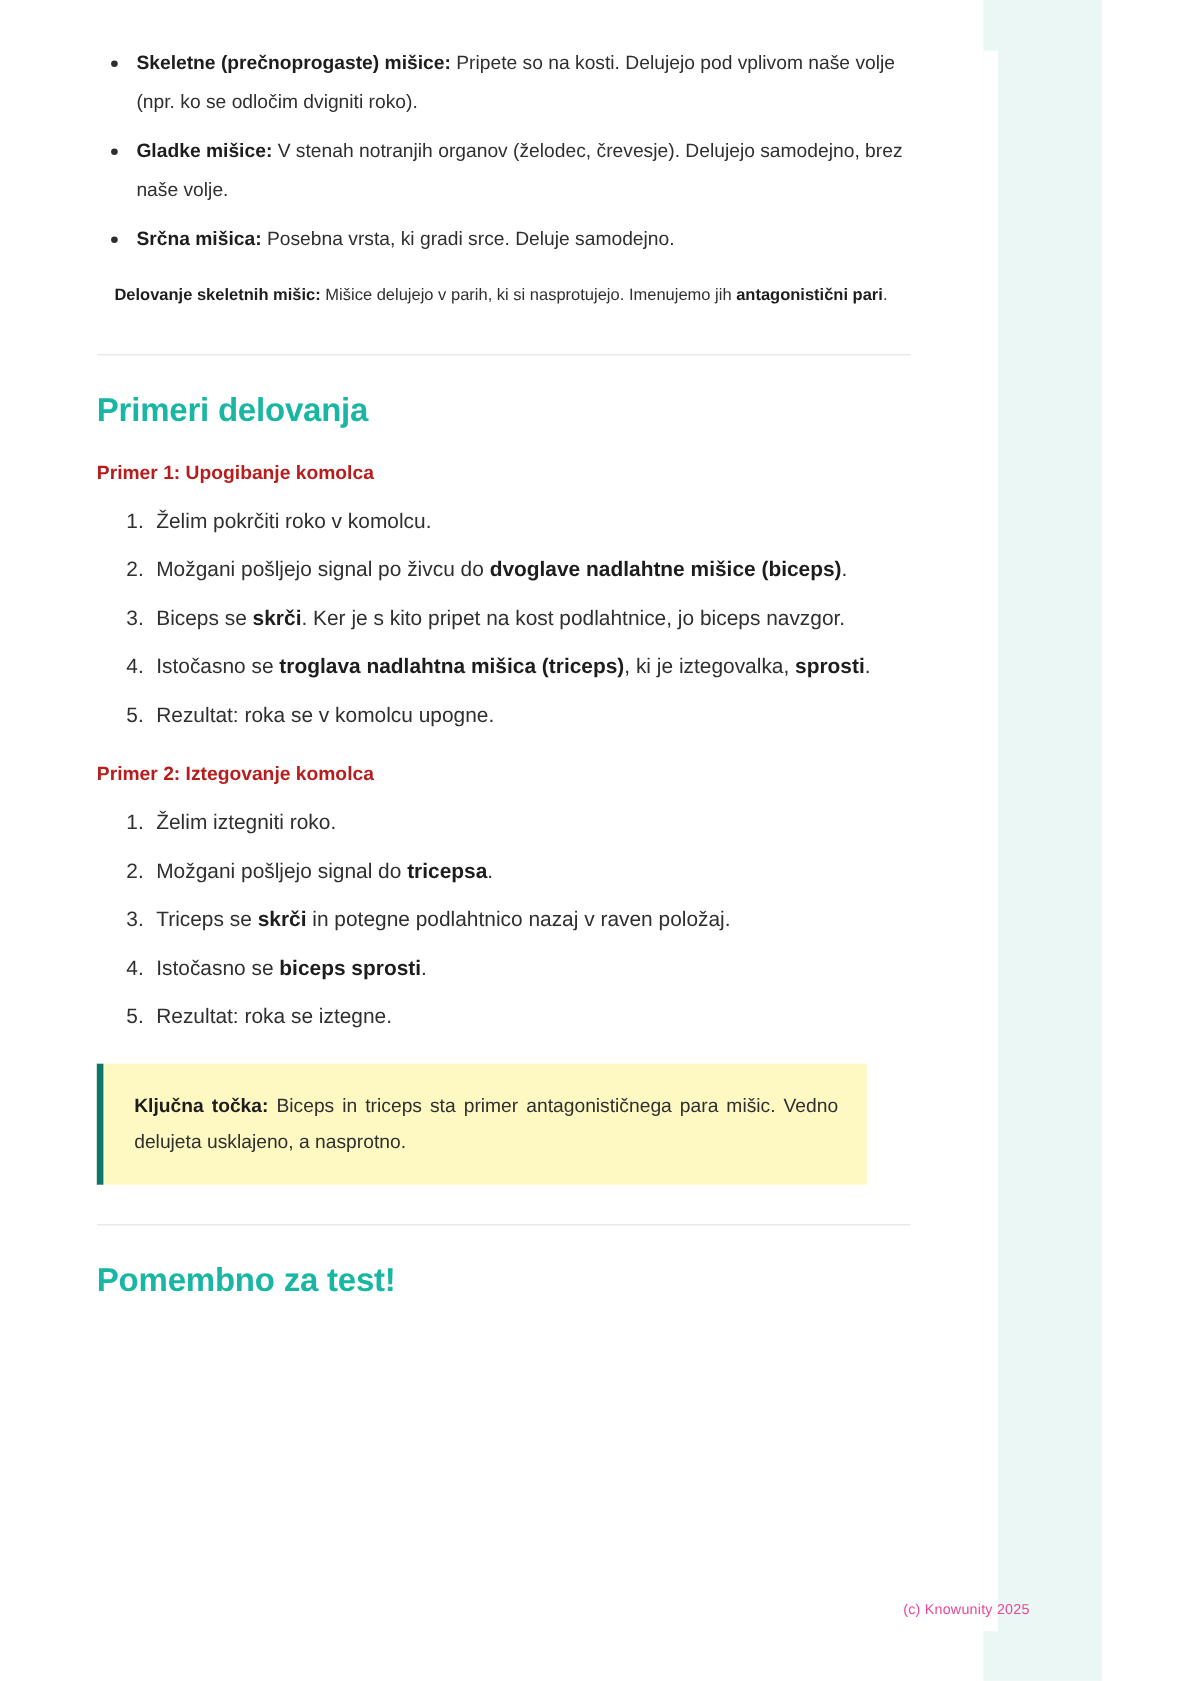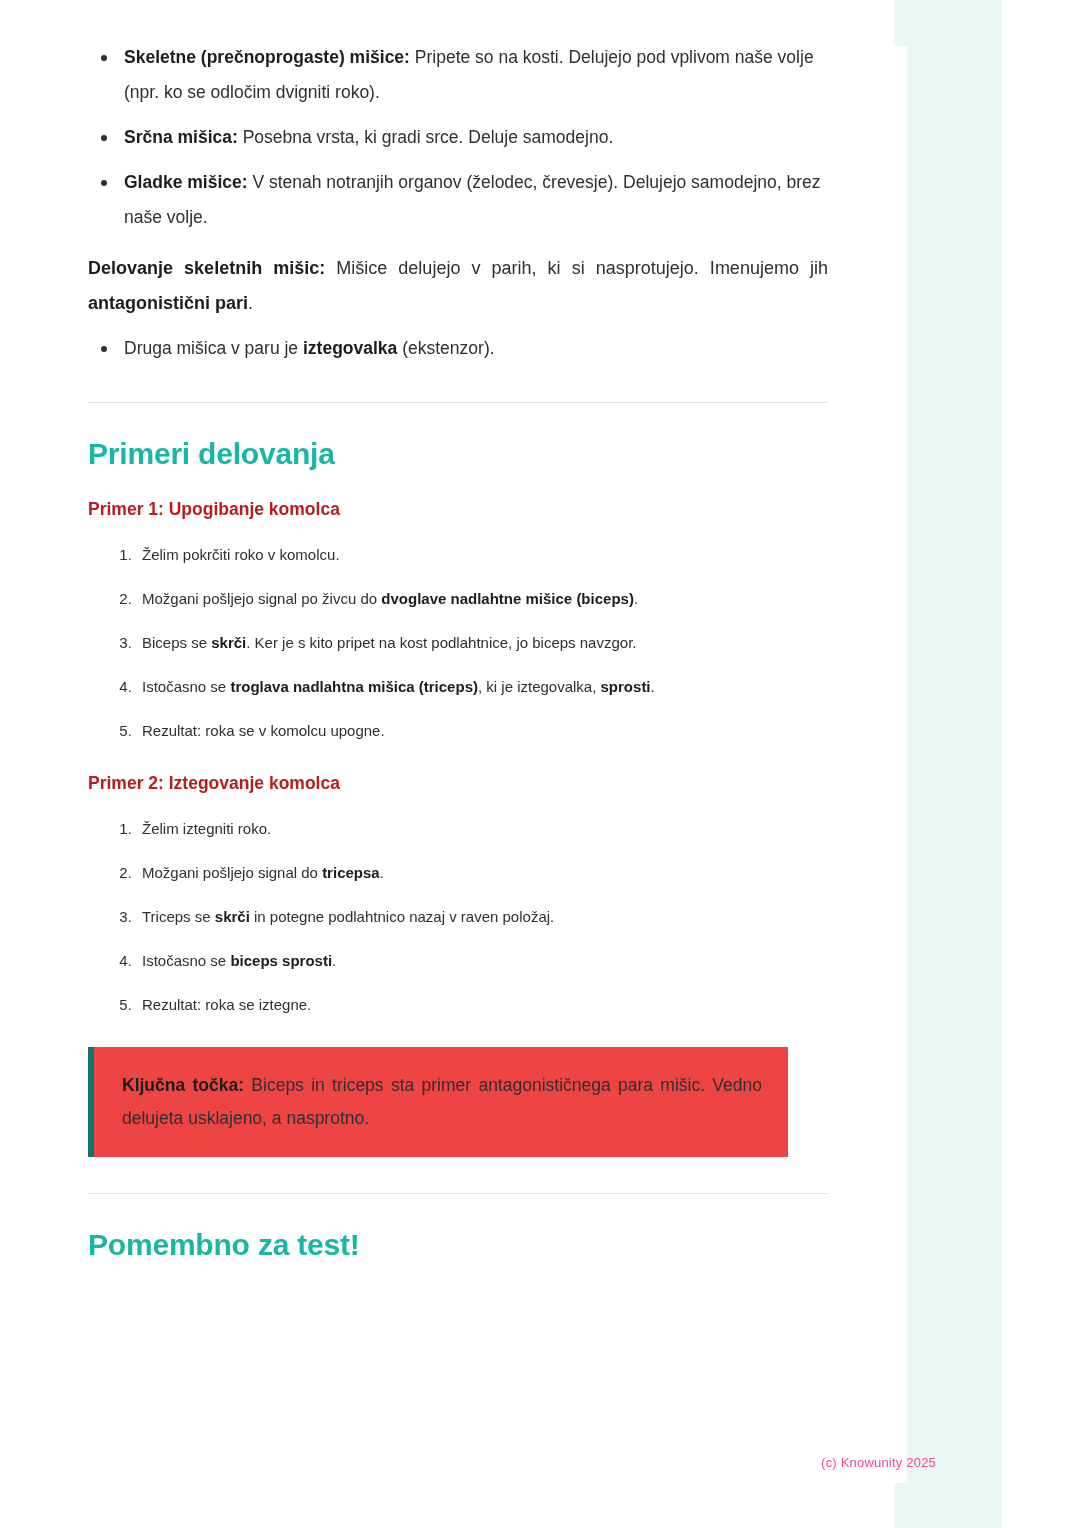--- a/index.html
+++ b/index.html
@@ -66,23 +66,23 @@
     left: 13px;
     top: 15px;
     width: 6px;
     height: 6px;
     border-radius: 50%;
     background: #2f2f2f;
   }
   b, strong { font-weight: bold; color: #1d1d1d; }
 
   p.para {
-    font-size: 18px;
+    font-size: 15px;
     line-height: 35px;
-    margin: 16px 0 10px 0;
+    margin: 16px 0 10px 16px;
     text-align: justify;
     color: #2f2f2f;
   }
   p.plain {
     font-size: 17.5px;
     line-height: 33px;
     margin: 16px 0 10px 0;
     color: #2f2f2f;
   }
 
@@ -107,30 +107,30 @@
     font-weight: bold;
     margin: 0 0 18px 0;
     color: #b91c1c;
   }
 
   ol.numbered {
     margin: 0 0 26px 0;
     padding-left: 48px;
   }
   ol.numbered li {
-    font-size: 15px;
+    font-size: 19px;
     line-height: 33px;
     margin-bottom: 11px;
     color: #2f2f2f;
     padding-left: 6px;
   }
 
   .callout {
     position: relative;
-    background: #ef4444;
+    background: #fef9c3;
     border-left: 6px solid #0f766e;
     padding: 22px 26px 22px 28px;
     margin: 26px 0 0 0;
     width: 700px;
     box-sizing: border-box;
   }
   .callout p {
     margin: 0;
     font-size: 17.5px;
     line-height: 33px;
@@ -155,35 +155,32 @@
   <div class="right-strip"></div>
   <div class="right-strip-inner"></div>
 
   <div class="content">
 
     <ul class="bullets">
       <li>
         <b>Skeletne (prečnoprogaste) mišice:</b><span> Pripete so na kosti. Delujejo pod vplivom naše volje (npr. ko se odločim dvigniti roko).</span>
       </li>
       <li>
+        <b>Gladke mišice:</b><span> V stenah notranjih organov (želodec, črevesje). Delujejo samodejno, brez naše volje.</span>
+      </li>
+      <li>
         <b>Srčna mišica:</b><span> Posebna vrsta, ki gradi srce. Deluje samodejno.</span>
-      </li>
-      <li>
-        <b>Gladke mišice:</b><span> V stenah notranjih organov (želodec, črevesje). Delujejo samodejno, brez naše volje.</span>
       </li>
     </ul>
 
     <p class="para">
       <b>Delovanje skeletnih mišic:</b><span> Mišice delujejo v parih, ki si nasprotujejo. Imenujemo jih </span><b>antagonistični pari</b><span>.</span>
     </p>
 
     <ul class="bullets">
-      <li>
-        <span>Druga mišica v paru je </span><b>iztegovalka</b><span> (ekstenzor).</span>
-      </li>
     </ul>
 
 
     <hr class="sep">
 
     <h2 class="section">Primeri delovanja</h2>
 
     <h3 class="sub">Primer 1: Upogibanje komolca</h3>
 
     <ol class="numbered">

